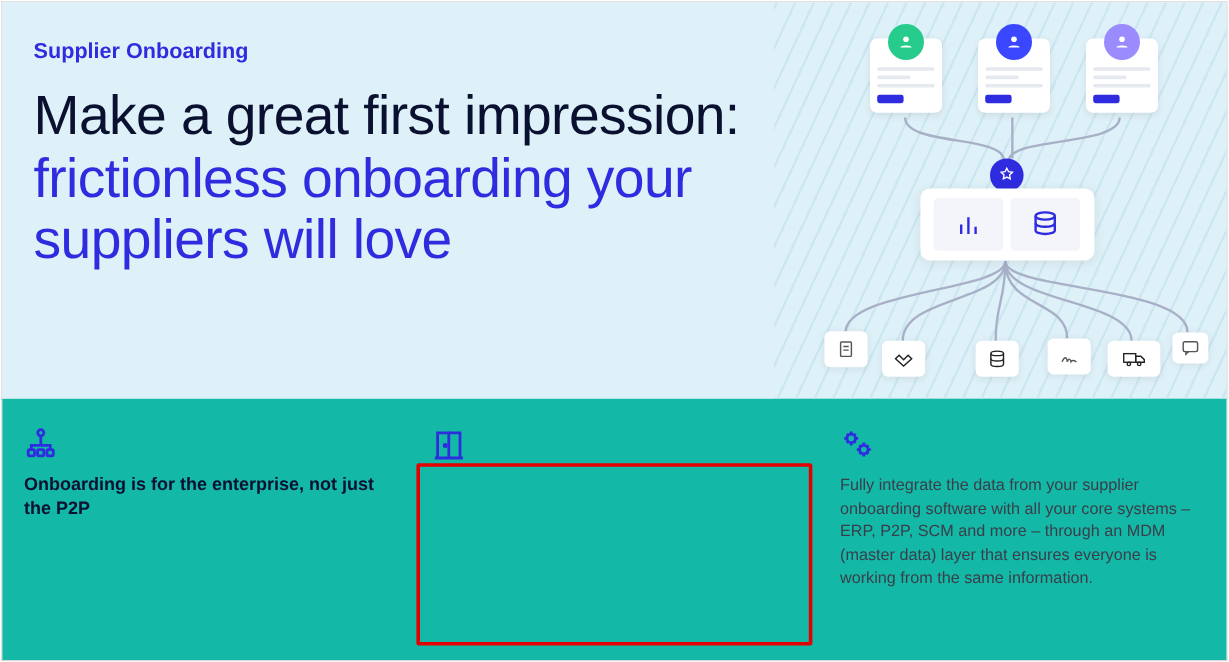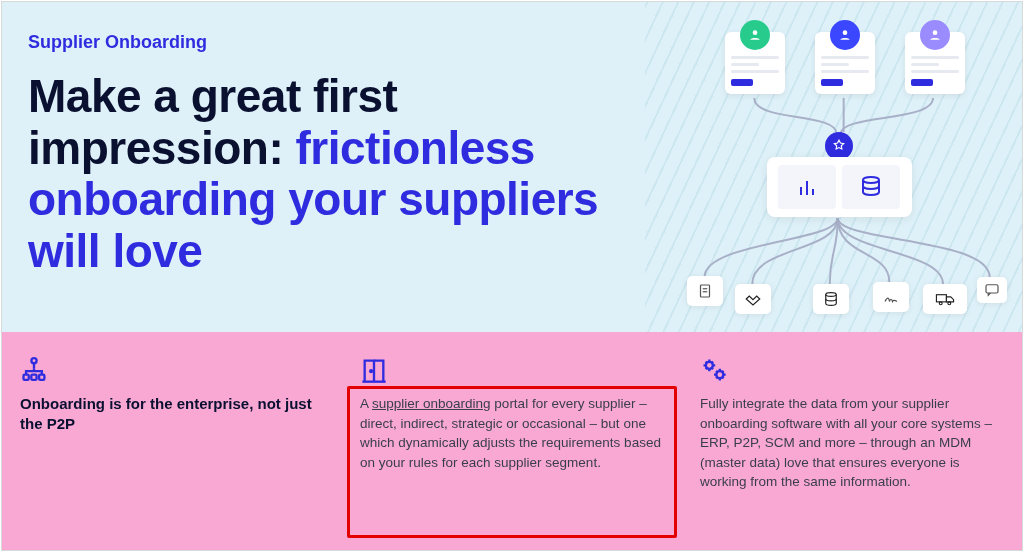--- a/index.html
+++ b/index.html
@@ -32,21 +32,21 @@
   }
   .eyebrow {
     color: #2f2ce0;
     font-size: 18px;
     font-weight: 700;
     margin-bottom: 18px;
   }
   .headline {
     font-size: 46px;
     line-height: 1.12;
-    font-weight: 700;
+    font-weight: 400;
     letter-spacing: -0.5px;
     color: #0a1030;
   }
   .headline .accent { color: #2f2ce0; }
   .hero-illus {
     flex: 1;
     position: relative;
     overflow: hidden;
   }
   
@@ -142,21 +142,21 @@
   .connectors {
     position: absolute;
     inset: 0;
     width: 100%;
     height: 100%;
   }
 
   .features {
     flex: 1;
     display: flex;
-    background: #f9a8d4;
+    background: #14b8a6;
   }
   .feature {
     flex: 1;
     padding: 16px 18px 18px 18px;
     position: relative;
   }
   .feature + .feature { }
   .feature-icon {
     height: 36px;
     color: #2f2ce0;
@@ -341,34 +341,31 @@
 
     <div class="feature">
       <div class="feature-icon">
         <svg viewBox="0 0 24 24" fill="none" stroke="currentColor" stroke-width="2">
             <path d="M4 22V4h8v18"></path>
             <path d="M12 4h8v18"></path>
             <path d="M2 22h20"></path>
             <circle cx="9.5" cy="13" r="0.8" fill="currentColor"></circle>
           </svg>
       </div>
-      <div class="feature-body">
-        <span>A </span><span class="ul">supplier onboarding</span><span> portal for every supplier – direct, indirect, strategic or occasional – but one which dynamically adjusts the requirements based on your rules for each supplier segment.</span>
-      </div>
       <div class="highlight-box"></div>
     </div>
 
     <div class="feature">
       <div class="feature-icon">
         <svg viewBox="0 0 24 24" fill="none" stroke="currentColor" stroke-width="2">
           <circle cx="8" cy="8" r="3"></circle>
             <path d="M8 3v2M8 11v2M3 8h2M11 8h2M4.8 4.8l1.4 1.4M9.8 9.8l1.4 1.4M4.8 11.2l1.4-1.4M9.8 6.2l1.4-1.4"></path>
           <circle cx="17" cy="16" r="3"></circle>
             <path d="M17 11v2M17 19v2M12 16h2M20 16h2M13.8 12.8l1.4 1.4M18.8 17.8l1.4 1.4M13.8 19.2l1.4-1.4M18.8 14.2l1.4-1.4"></path>
         </svg>
       </div>
       <div class="feature-body">
-        <span>Fully integrate the data from your supplier onboarding software with all your core systems – ERP, P2P, SCM and more – through an MDM (master data) love that ensures everyone is working from the same information.</span><span class="ul"></span><span></span>
+        <span>Fully integrate the data from your supplier onboarding software with all your core systems – ERP, P2P, SCM and more – through an MDM (master data) layer that ensures everyone is working from the same information.</span><span class="ul"></span><span></span>
       </div>
     </div>
 
   </div>
 </div>
 
 </body></html>

